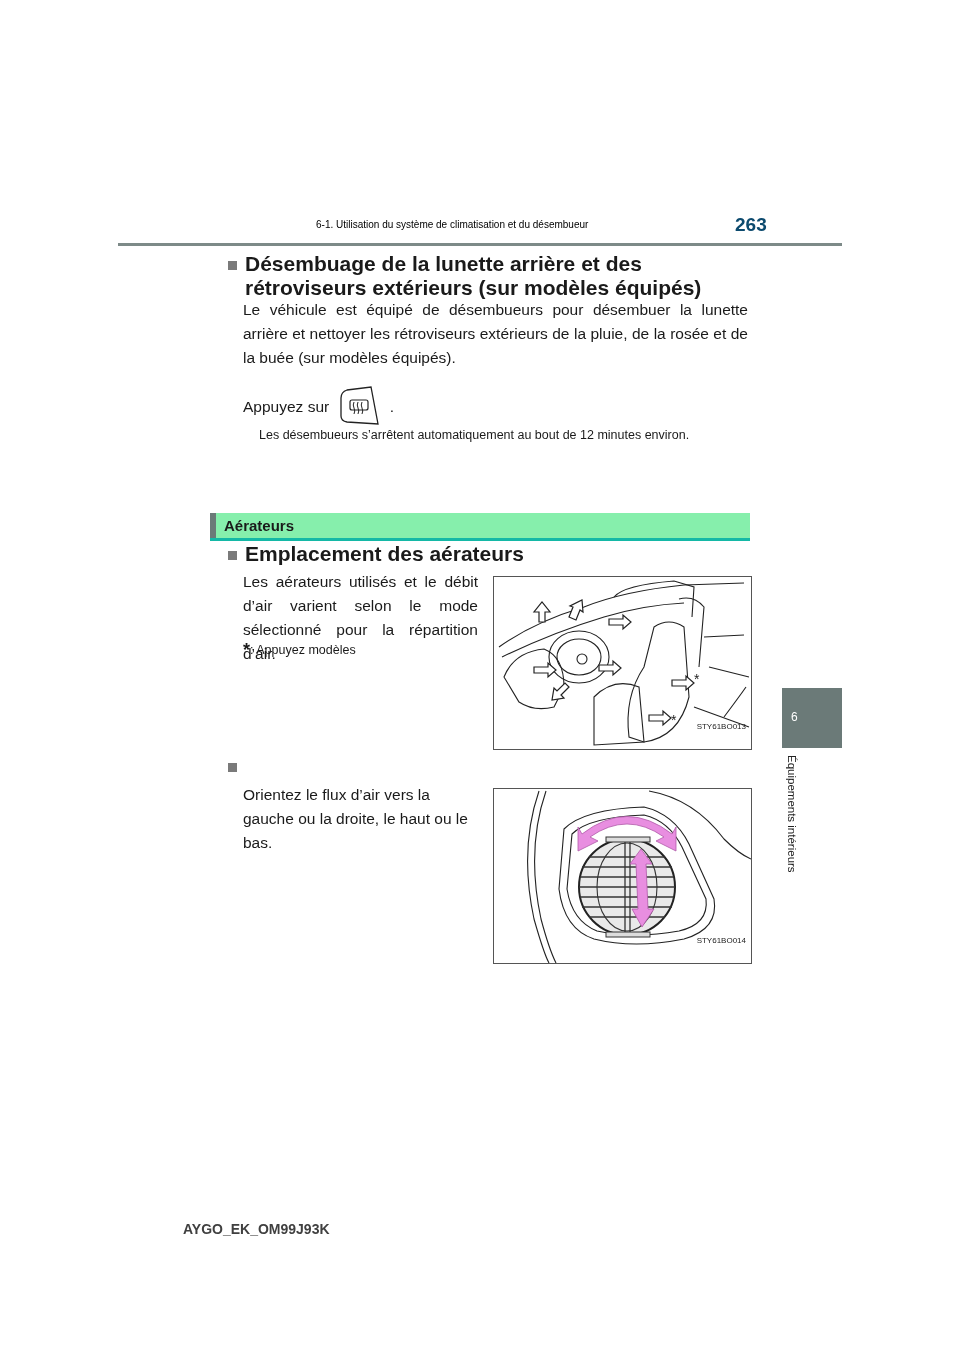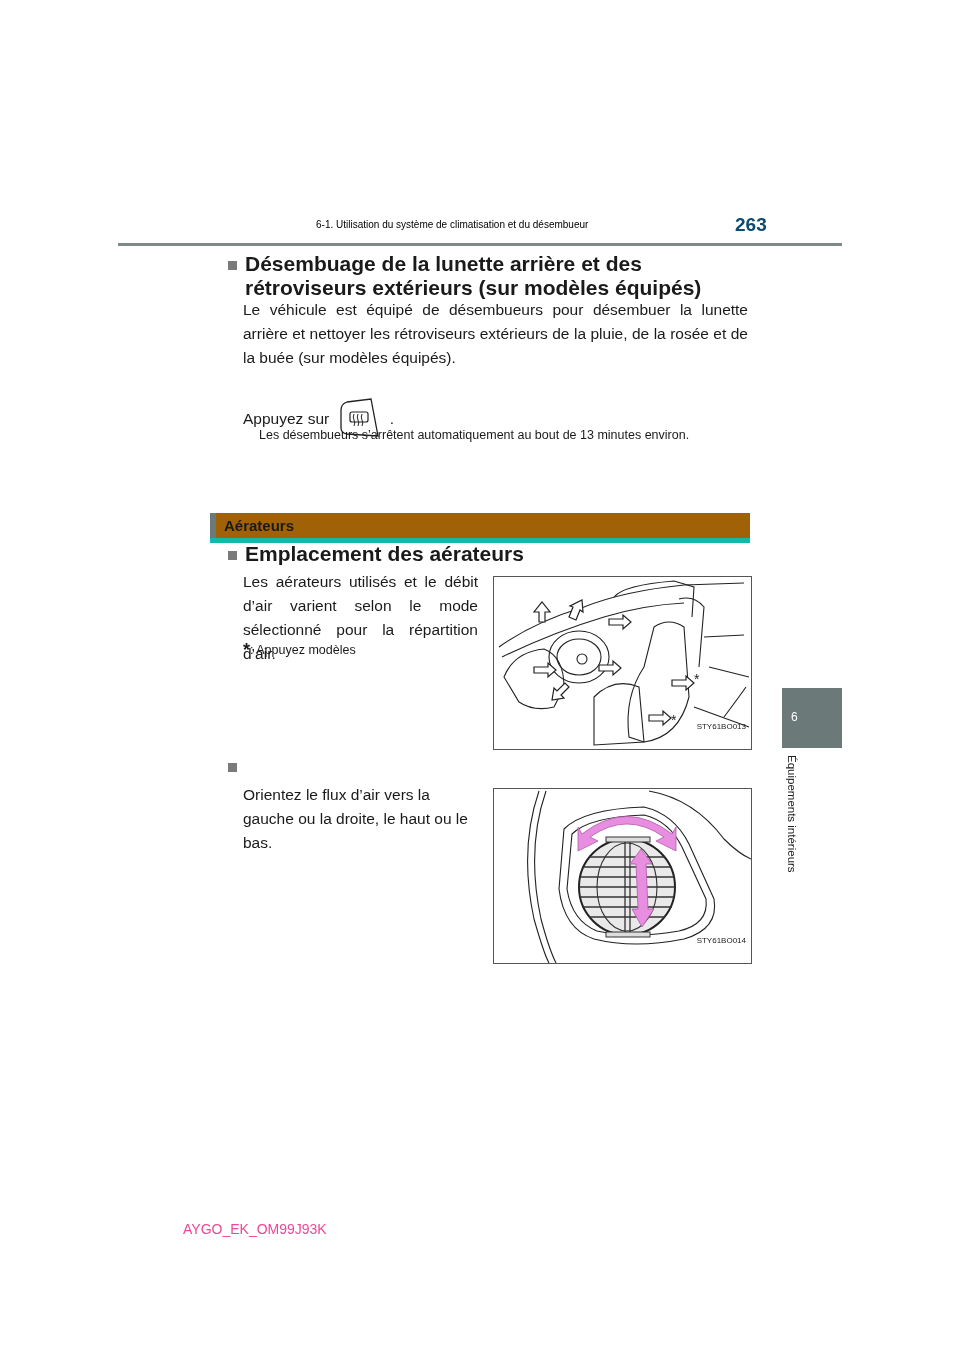--- a/index.html
+++ b/index.html
@@ -12,43 +12,43 @@
     .hdr-title { left: 316px; top: 219px; font-size: 10px; color: #000000; white-space: nowrap; }
     .hdr-page { left: 735px; top: 214px; font-size: 19px; font-weight: bold; color: #0c4a6e; }
     .hdr-rule { left: 118px; top: 243px; width: 724px; height: 3px; background: #7d8a88; }
     
     .sq { display: inline-block; width: 9px; height: 9px; background: #7a7a7a; margin-right: 8px; vertical-align: 1px; }
     .h-bold { font-weight: bold; font-size: 21px; line-height: 24px; }
     .body-txt { font-size: 15.5px; line-height: 24px; text-align: justify; }
     .small-txt { font-size: 12.5px; line-height: 19.5px; text-align: justify; }
     .sec1-head { left: 228px; top: 252px; width: 520px; text-indent: -17px; padding-left: 17px; }
     .sec1-body { left: 243px; top: 298px; width: 505px; }
-    .press-line { left: 243px; top: 398px; font-size: 15.5px; white-space: nowrap; }
+    .press-line { left: 243px; top: 386px; font-size: 15.5px; white-space: nowrap; }
     .btn-icon { display: inline-block; vertical-align: middle; margin: 0 4px; }
     .notes { left: 259px; top: 426px; width: 489px; }
     
-    .band { left: 210px; top: 513px; width: 540px; height: 25px; background: #a16207; border-bottom: 5px solid #14b8a6; }
+    .band { left: 210px; top: 513px; width: 540px; height: 25px; background: #86efac; border-bottom: 3px solid #14b8a6; }
     .band-accent { position: absolute; left: 0; top: 0; width: 6px; height: 25px; background: #6b7a78; }
     .band-label { position: absolute; left: 14px; top: 4px; font-weight: bold; font-size: 15px; }
     .sec2-head { left: 228px; top: 542px; }
     .sec2-body { left: 243px; top: 570px; width: 235px; }
     .footnote { left: 243px; top: 640px; font-size: 12.5px; white-space: nowrap; }
     .footnote .star { font-size: 18px; vertical-align: -2px; font-weight: bold; }
     .fig { border: 1px solid #555; background: #fff; overflow: hidden; }
     .fig1 { left: 493px; top: 576px; width: 257px; height: 172px; }
     .fig2 { left: 493px; top: 788px; width: 257px; height: 174px; }
     .fig-code { position: absolute; right: 5px; bottom: 18px; font-size: 8px; color: #222; }
     .sec3-head { left: 228px; top: 754px; }
     .sec3-body { left: 243px; top: 783px; width: 240px; text-align: left; }
     
     .tab { left: 782px; top: 688px; width: 60px; height: 60px; background: #6b7a78; }
     .tab-num { position: absolute; left: 9px; top: 22px; color: #fff; font-size: 12px; }
     .tab-vert { left: 786px; top: 755px; width: 14px; height: 130px; }
     .tab-vert span { display: block; writing-mode: vertical-rl; font-size: 11.5px; color: #222; white-space: nowrap; }
-    .footer { left: 183px; top: 1221px; font-size: 14px; color: #ec4899; }
+    .footer { left: 183px; top: 1221px; font-size: 14px; color: #404040; font-weight: bold; }
   </style>
 </head>
 <body>
 
 <div class="abs hdr-title">6-1. Utilisation du système de climatisation et du désembueur</div>
 <div class="abs hdr-page">263</div>
 <div class="abs hdr-rule"></div>
 
 <div class="abs h-bold sec1-head">
   <span class="sq"></span><span>Désembuage de la lunette arrière et des rétroviseurs extérieurs (sur modèles équipés)</span>
@@ -59,21 +59,21 @@
   <span class="btn-icon">
     <svg width="44" height="40" viewBox="0 0 44 40">
       <path d="M4 12 Q4 6 10 4 L34 1 L41 38 L10 36 Q4 35 4 30 Z" fill="#fff" stroke="#222" stroke-width="1.3"></path>
       <rect x="13" y="14" width="18" height="10" rx="2" fill="#fff" stroke="#222" stroke-width="1.2"></rect>
       <path d="M17 16 q-1.5 3 0 6 q1.5 3 0 6 M21 16 q-1.5 3 0 6 q1.5 3 0 6 M25 16 q-1.5 3 0 6 q1.5 3 0 6" fill="none" stroke="#222" stroke-width="1"></path>
     </svg>
   </span>
   <span>.</span>
 </div>
 <div class="abs small-txt notes">
-  <div>Les désembueurs s’arrêtent automatiquement au bout de 13 minutes environ.</div>
+  <div>Les désembueurs s’arrêtent automatiquement au bout de 12 minutes environ.</div>
 </div>
 
 <div class="abs band">
   <div class="band-accent"></div>
   <div class="band-label">Aérateurs</div>
 </div>
 
 <div class="abs h-bold sec2-head">
   <span class="sq"></span><span>Emplacement des aérateurs</span>
 </div>

